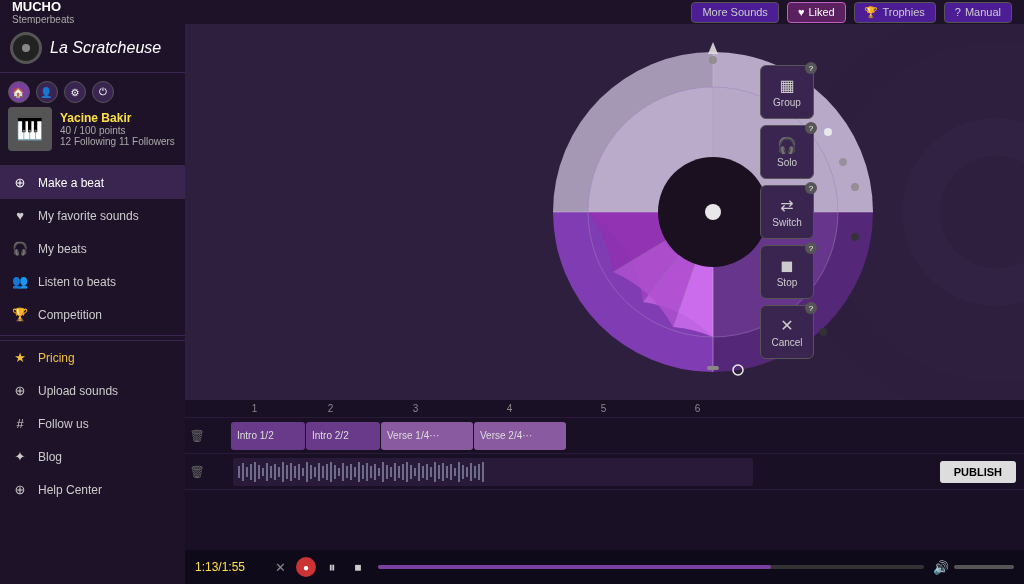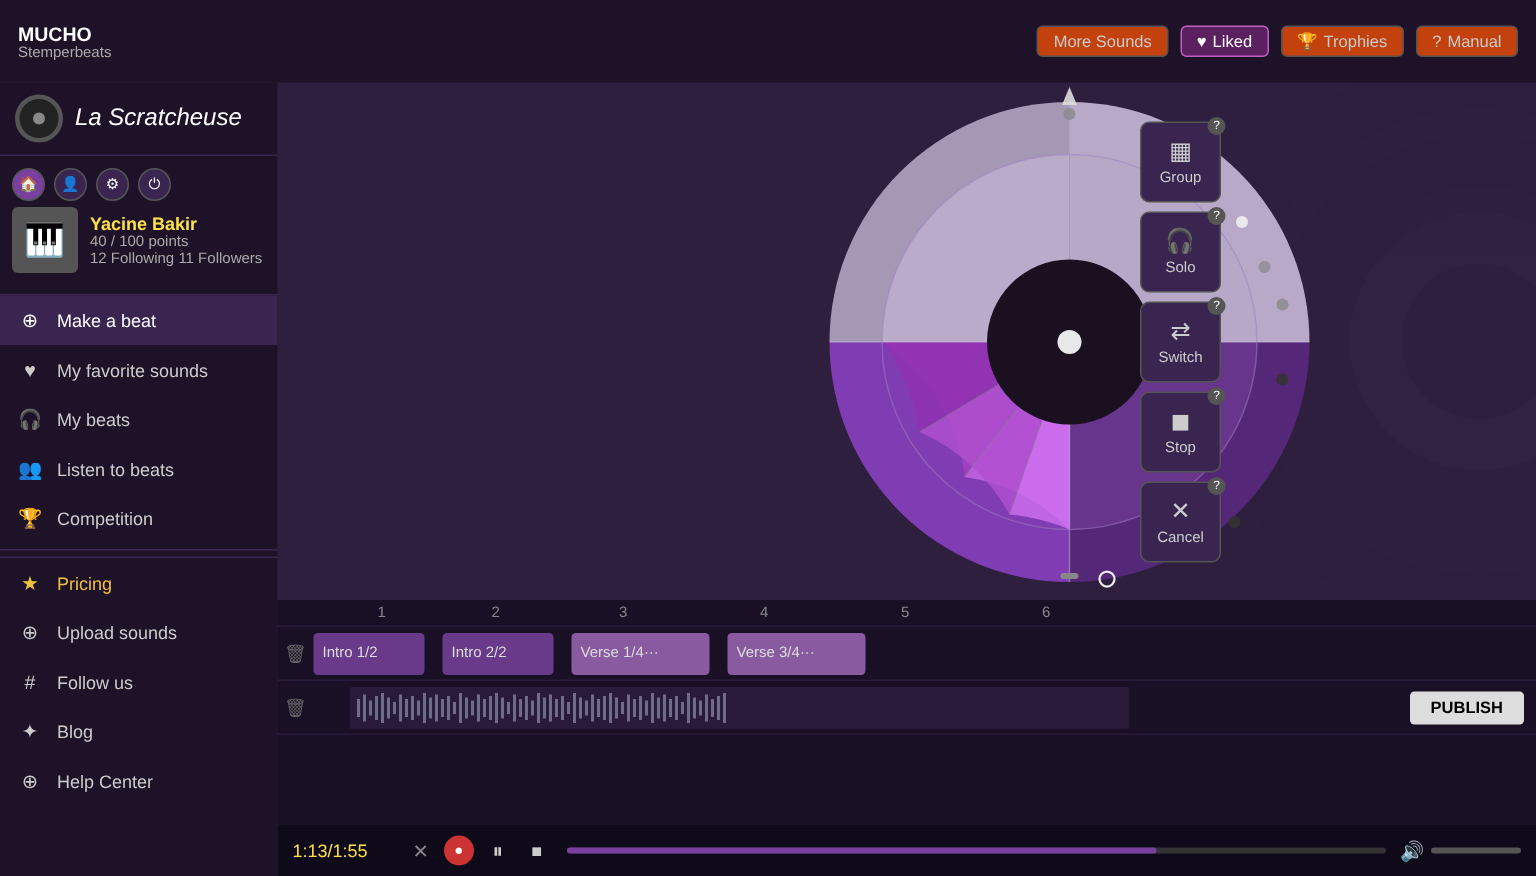--- a/index.html
+++ b/index.html
@@ -14,21 +14,21 @@
       flex-direction: column;
     }
 
     
     .header {
       display: flex;
       align-items: center;
       justify-content: space-between;
       background: #1e1228;
       padding: 6px 12px;
-      height: 55px;
+      height: 24px;
       flex-shrink: 0;
     }
     .header-left {
       display: flex;
       flex-direction: column;
     }
     .header-title {
       font-weight: bold;
       font-size: 13px;
       color: #fff;
@@ -38,21 +38,21 @@
       color: #aaa;
     }
     .header-right {
       display: flex;
       gap: 8px;
     }
     .header-btn {
       display: flex;
       align-items: center;
       gap: 4px;
-      background: #c2410c;
+      background: #4c1d95;
       border: 1px solid #555;
       border-radius: 4px;
       color: #ccc;
       font-size: 11px;
       padding: 3px 10px;
       cursor: pointer;
     }
     .header-btn.liked {
       background: #5a2060;
       border-color: #c060c0;
@@ -277,21 +277,22 @@
       display: flex;
       align-items: center;
       justify-content: center;
       color: #666;
       cursor: pointer;
       font-size: 12px;
     }
     .track-blocks {
       display: flex;
       flex: 1;
-      gap: 12px;
+      gap: 1px;
+      margin-left: 22px;
     }
     .track-block {
       height: 28px;
       border-radius: 3px;
       display: flex;
       align-items: center;
       padding: 0 6px;
       font-size: 10px;
       color: #ddd;
       cursor: pointer;
@@ -652,21 +653,21 @@
           <div style="width:93px; text-align:center; color:#888; font-size:10px">6</div>
         </div>
       </div>
 
       <div class="track-row">
         <div class="track-delete">🗑</div>
         <div class="track-blocks">
           <div class="track-block purple" style="width:74px">Intro 1/2</div>
           <div class="track-block purple" style="width:74px">Intro 2/2</div>
           <div class="track-block light-purple" style="width:92px">Verse 1/4···</div>
-          <div class="track-block light-purple" style="width:92px">Verse 3/4···</div>
+          <div class="track-block light-purple" style="width:92px">Verse 2/4···</div>
         </div>
       </div>
 
       <div class="track-row">
         <div class="track-delete">🗑</div>
         <div class="waveform-area">
           <svg width="520" height="28">
             <rect x="0" y="0" width="520" height="28" fill="#2a1a3a" rx="2"></rect>
 
             <g fill="#8080a0" opacity="0.8">

